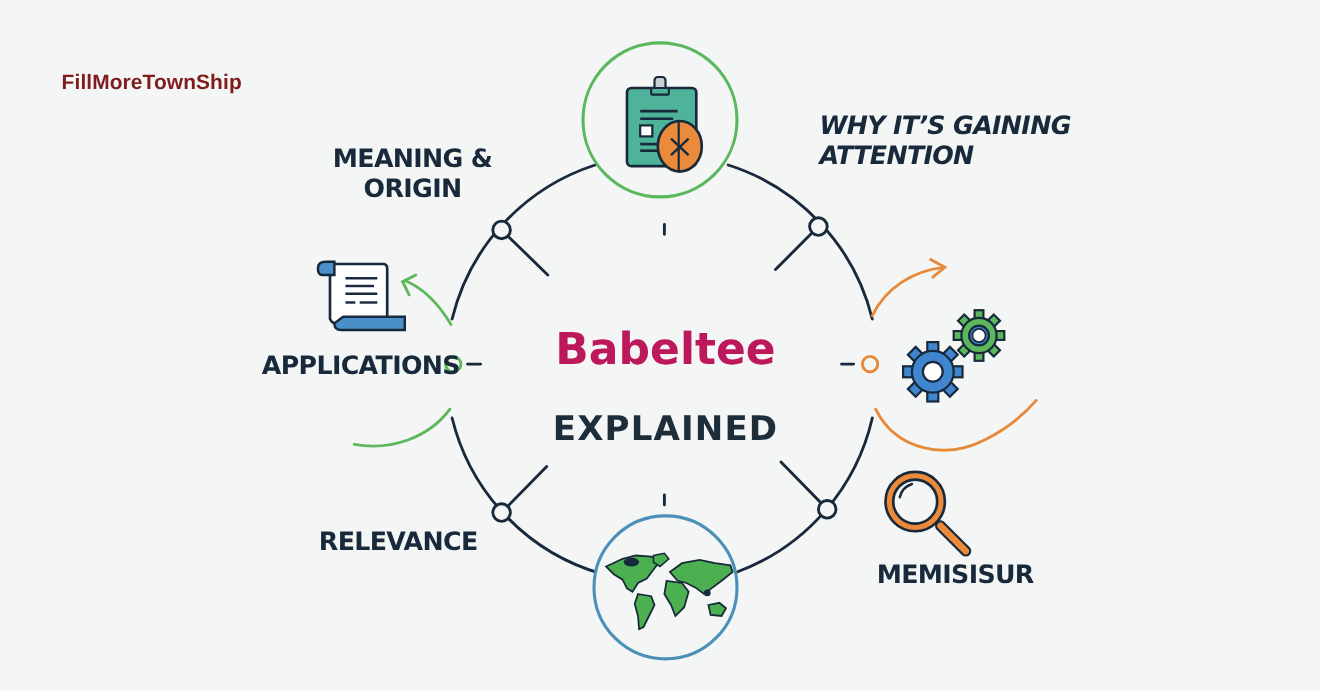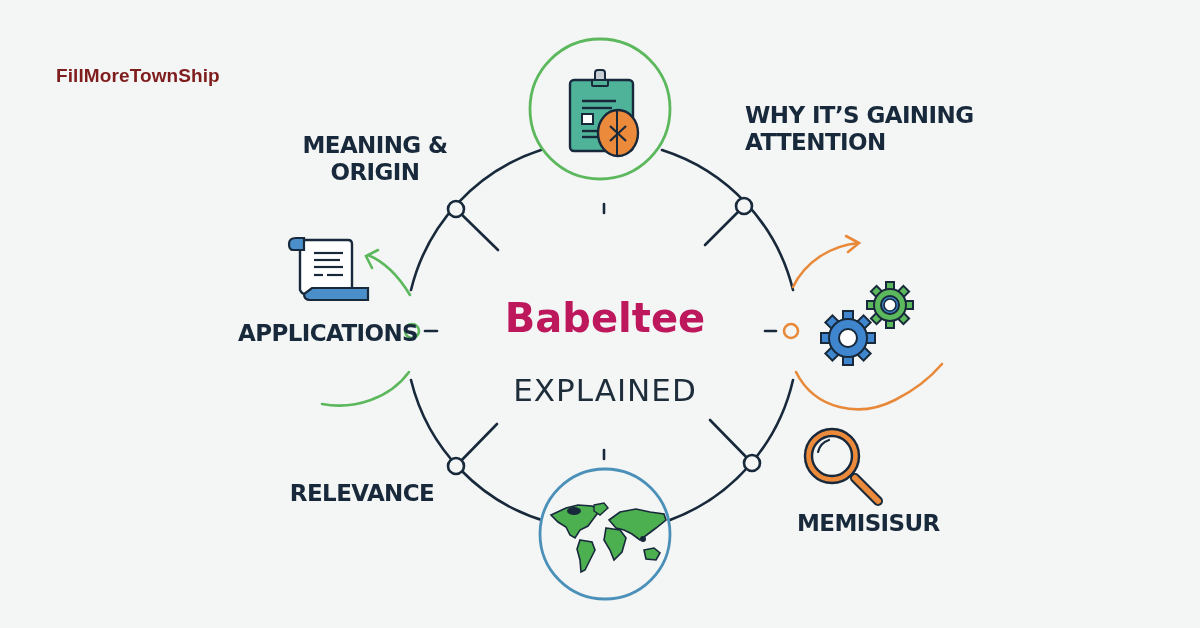--- a/index.html
+++ b/index.html
@@ -28,20 +28,21 @@
     position: absolute; left: 440px; top: 295px; width: 330px;
     text-align: center; font-size: 40px; font-weight: bold;
     color: #be185d; letter-spacing: 0px;
     font-family: "DejaVu Sans", "Liberation Sans", sans-serif;
   }
   .subtitle {
     position: absolute; left: 440px; top: 372px; width: 330px;
     text-align: center; font-size: 31px; color: #1d2d3a;
     letter-spacing: 1px;
     font-family: "DejaVu Sans", "Liberation Sans", sans-serif;
+    font-weight: bold;
   }
 </style>
 </head>
 <body>
 
 <div class="brand">FillMoreTownShip</div>
 
 <svg class="diagram" width="1200" height="628" viewBox="0 0 1200 628">
 
   <g fill="none" stroke="#17293a" stroke-width="2.6" stroke-linecap="round">
@@ -168,21 +169,21 @@
     <circle cx="832" cy="456" r="20" fill="#f4f5f5" stroke="#17293a" stroke-width="2.4"></circle>
     <path d="M 818 452 Q 820 443 829 440" fill="none" stroke="#17293a" stroke-width="2.2" stroke-linecap="round"></path>
   </g>
 </svg>
 
 <div class="label center" style="left:300px; top:132px; width:150px;">
   <div>MEANING &amp;</div>
   <div>ORIGIN</div>
 </div>
 
-<div class="label" style="left:745px; top:102px; width:260px;">
+<div class="label" style="left:745px; top:102px; width:260px;font-style:italic;">
   <div>WHY IT’S GAINING</div>
   <div>ATTENTION</div>
 </div>
 
 <div class="label center" style="left:238px; top:320px; width:180px;">
   <div>APPLICATIONS</div>
 </div>
 
 <div class="label center" style="left:282px; top:480px; width:160px;">
   <div>RELEVANCE</div>

